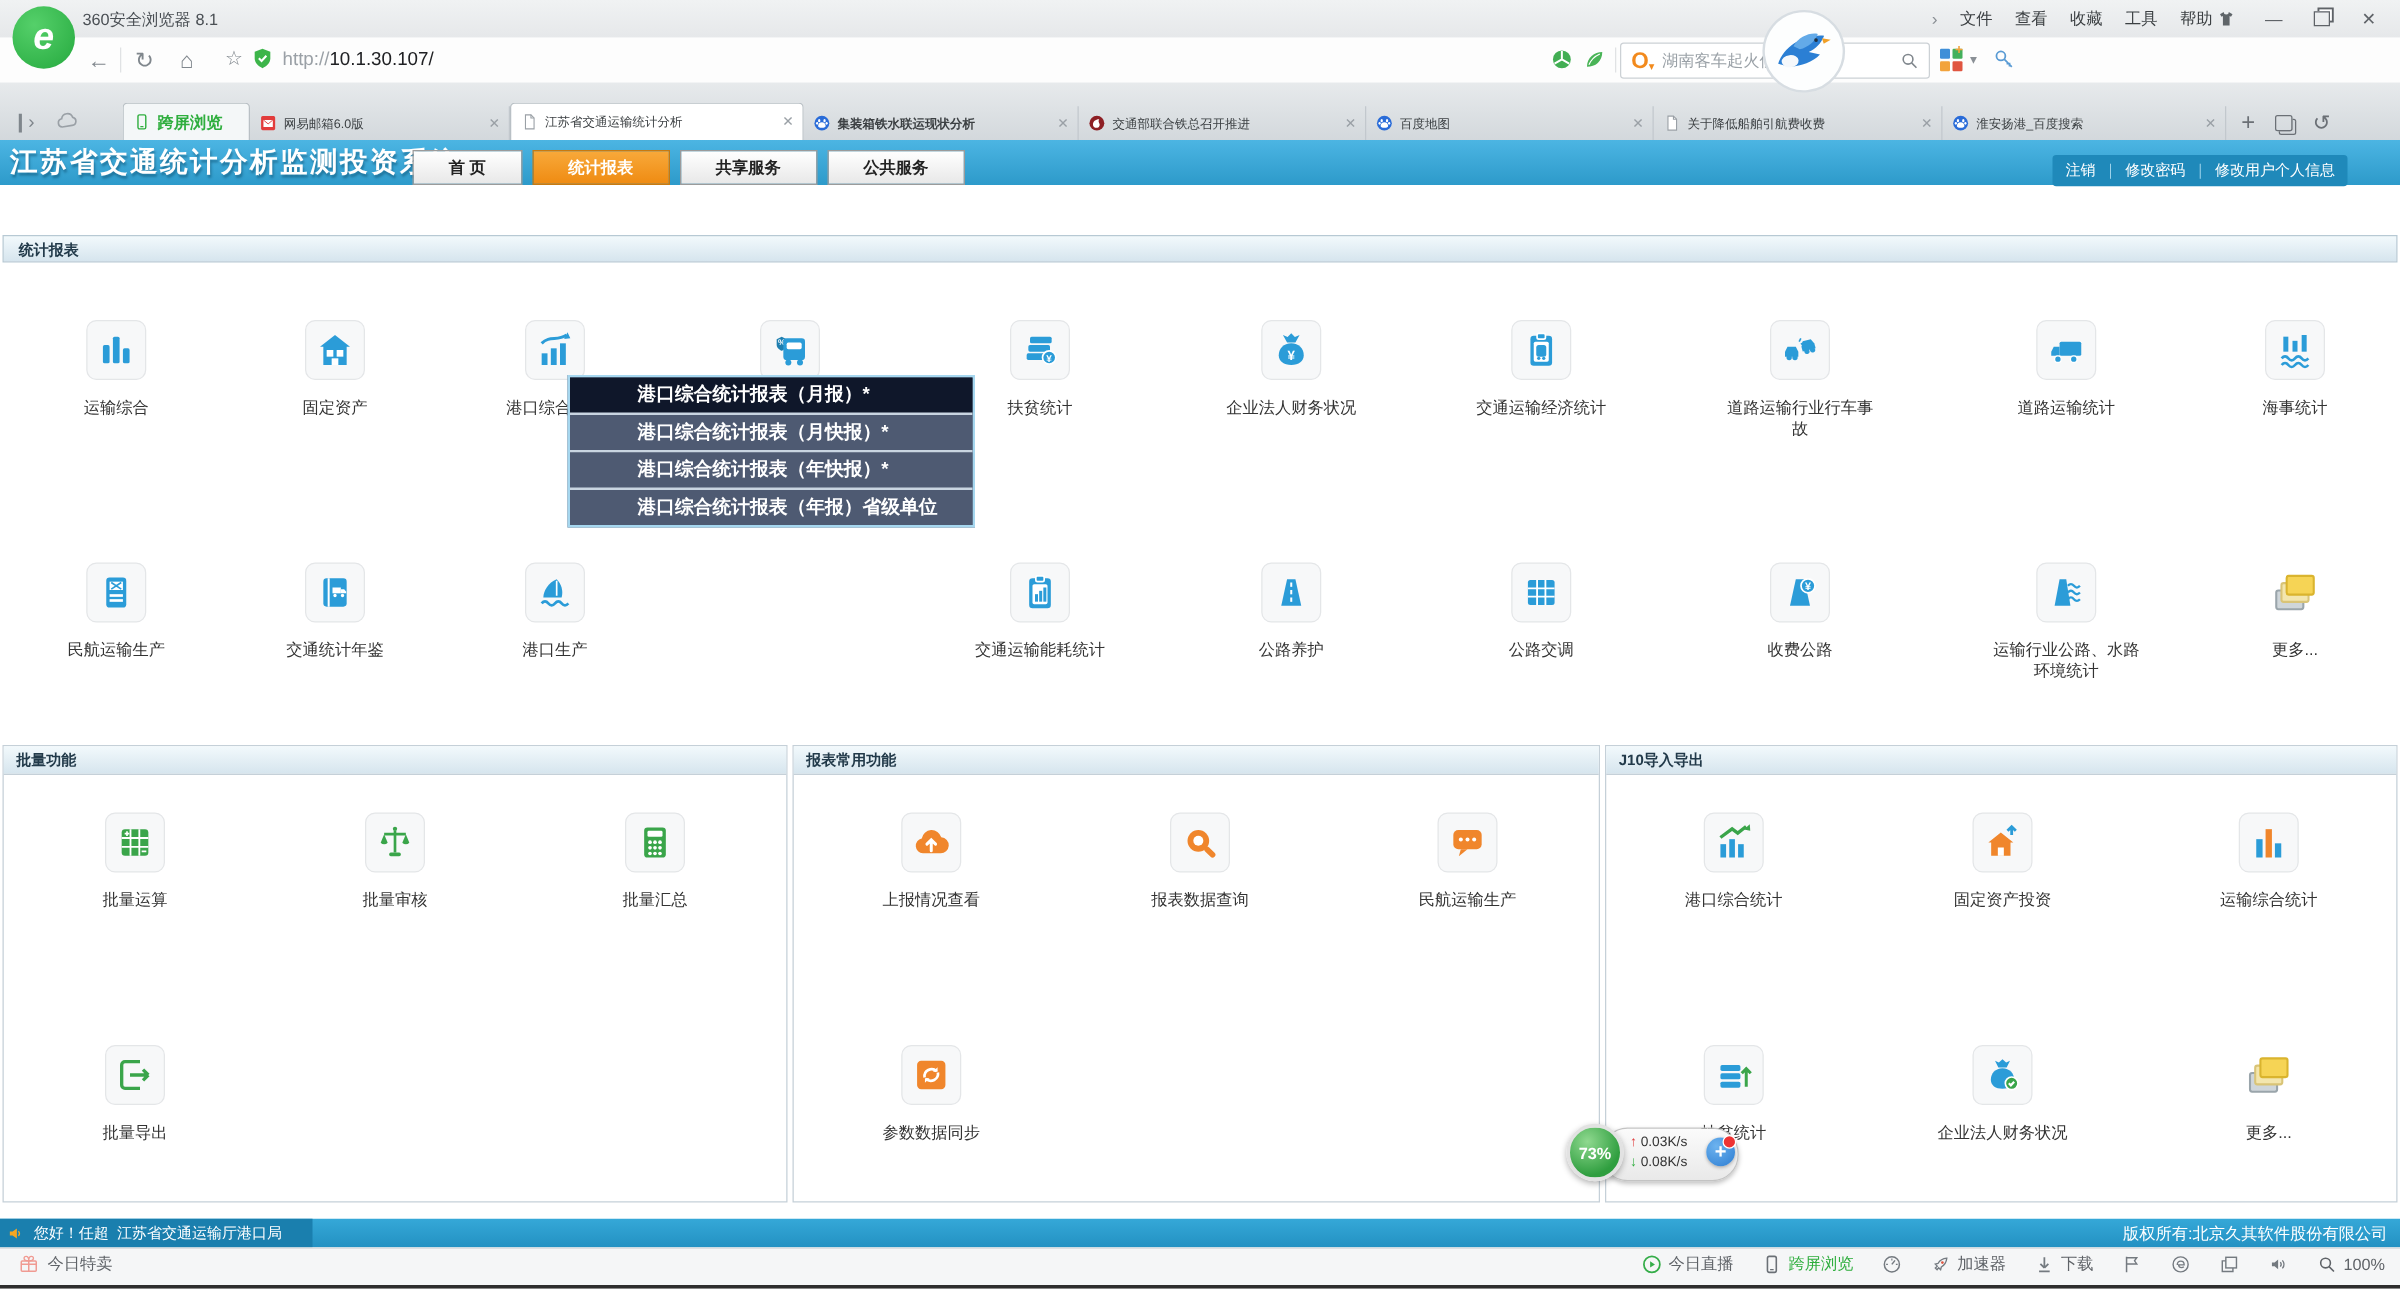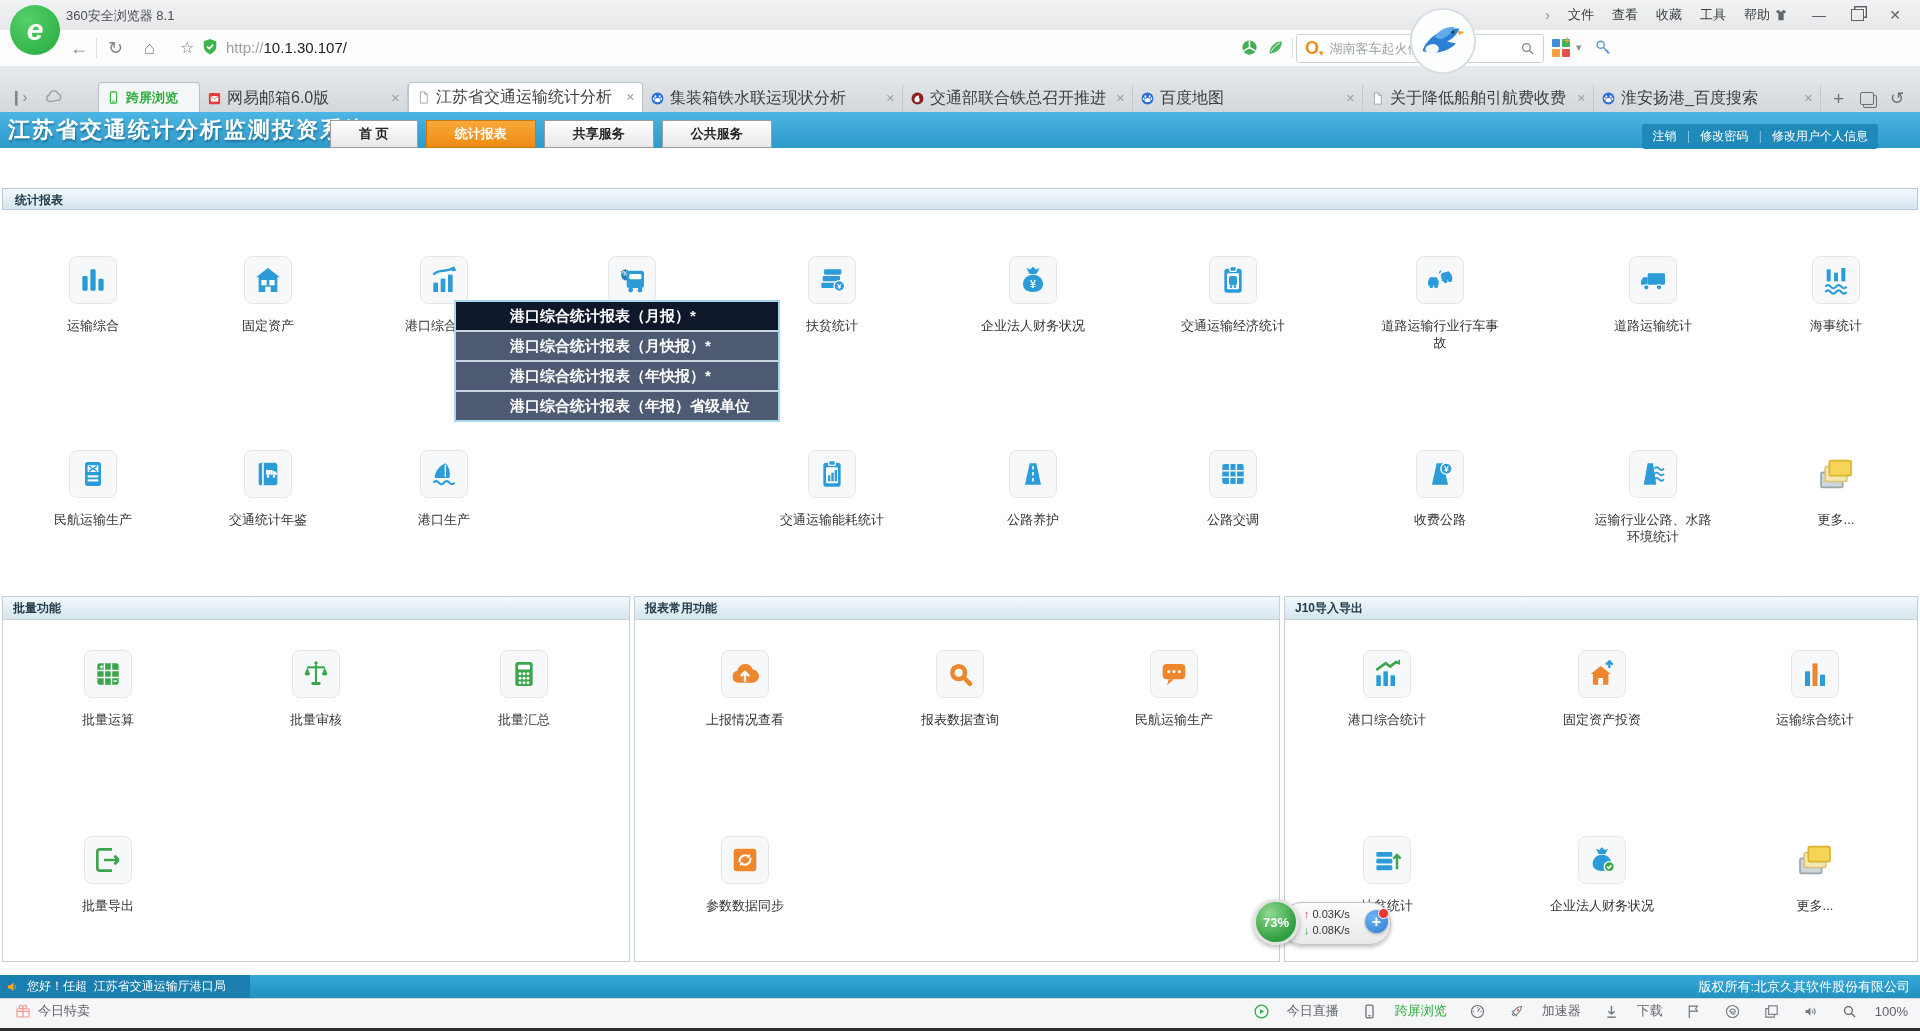--- a/index.html
+++ b/index.html
@@ -29,21 +29,21 @@
   #searchtext{font-size:13px;color:#9aa1a7;margin-left:6px;flex:1;white-space:nowrap;overflow:hidden;}
   #appgrid{left:1552px;top:39px;width:18px;height:18px;display:grid;grid-template-columns:8px 8px;grid-gap:2px;}
   #appgrid span{width:8px;height:8px;border-radius:1px;}
   #appgrid .plus{position:absolute;left:12px;top:-5px;color:#f2a33c;font-size:11px;font-weight:bold;width:auto;height:auto;background:none;}
   #bird{left:1408px;top:6px;z-index:9;transform:rotate(-6deg);}
   
   #tabbar{left:0;top:66px;width:1920px;height:46px;background:linear-gradient(#e7eaec,#d3d8dc);}
   #tabctl{left:10px;bottom:5px;display:flex;gap:16px;color:#7f868c;font-size:15px;align-items:center;position:absolute;}
   #tabs{position:absolute;left:98px;bottom:0;display:flex;align-items:flex-end;height:46px;}
   .tab{height:27px;display:flex;align-items:center;padding:0 7px;border-right:1px solid #c2c8cd;box-sizing:border-box;position:relative;}
-  .tab .tlabel{font-size:16px;color:#3c4043;white-space:nowrap;overflow:hidden;flex:1;margin-left:5px;}
+  .tab .tlabel{font-size:10px;color:#3c4043;white-space:nowrap;overflow:hidden;flex:1;margin-left:5px;}
   .tab .tclose{color:#9aa0a6;font-size:11px;margin-left:5px;}
   .tab.active{background:#fff;height:30px;border:1px solid #b9c0c5;border-bottom:none;border-radius:4px 4px 0 0;}
   .tab.green{background:#f4f7f8;height:30px;border:1px solid #b9c0c5;border-bottom:none;border-radius:4px 4px 0 0;}
   .tab.green .tlabel{color:#2fae3e;font-weight:bold;font-size:13px;}
   #tabextra{display:flex;align-items:center;gap:16px;margin-left:12px;height:27px;color:#6b7076;font-size:17px;}
   .stackico{width:12px;height:11px;border:1.5px solid #6b7076;border-radius:2px;box-shadow:3px 3px 0 -1px #d3d8dc,3px 3px 0 0 #6b7076;}
   
   #siteheader{left:0;top:112px;width:1920px;height:36px;background:linear-gradient(#4cb5e3,#2d9aca);}
   #sitetitle{left:8px;top:3px;font-size:22px;font-weight:bold;color:#fff;letter-spacing:2px;text-shadow:1px 2px 2px rgba(0,60,90,.45);}
   #nav{left:330px;bottom:0;display:flex;gap:8px;position:absolute;align-items:flex-end;}
@@ -81,21 +81,21 @@
   #speedplus i{position:absolute;right:-1px;top:-2px;width:9px;height:9px;border-radius:50%;background:#e33;border:1px solid #fff;}
   
   #pstatus{left:0;top:975px;width:1920px;height:23px;background:linear-gradient(#35a8d8,#2391c2);}
   #pstatus-chip{position:absolute;left:0;top:0;height:23px;width:250px;background:#1a7fae;display:flex;align-items:center;gap:6px;padding-left:6px;box-sizing:border-box;}
   #pstatus-chip .txt{font-size:12px;color:#fff;white-space:nowrap;}
   #pcopy{position:absolute;right:10px;top:3px;font-size:13px;color:#fff;}
   
   #taskbar{left:0;top:998px;width:1920px;height:30px;background:#f5f6f7;border-top:1px solid #d6d9db;}
   #tk-left{position:absolute;left:14px;top:3px;display:flex;align-items:center;gap:6px;font-size:13px;color:#5f6368;}
   #tk-right{position:absolute;right:12px;top:3px;display:flex;align-items:center;gap:22px;}
-  .tkitem{display:flex;align-items:center;gap:17px;font-size:13px;color:#5f6368;}
+  .tkitem{display:flex;align-items:center;gap:5px;font-size:13px;color:#5f6368;}
   .tkitem.green{color:#2fae3e;}
   #bottomedge{left:0;top:1028px;width:1920px;height:3px;background:#2e2e2e;}
   svg{display:block;}
 </style>
 </head>
 <body>
 
 <div class="abs" id="titlebar"></div>
 <div class="abs" id="logo360">e</div>
 <div class="abs" id="win-title">360安全浏览器 8.1</div>
@@ -217,21 +217,21 @@
       <div class="tab active" style="width: 235px;">
         <span>
           <svg xmlns="http://www.w3.org/2000/svg" viewBox="0 0 24 24" width="15" height="15">
             <path d="M7 3h7l4 4v14H7Z" fill="#fff" stroke="#9aa0a6" stroke-width="1.4"></path>
             <path d="M14 3v4h4" stroke="#9aa0a6" stroke-width="1.4" fill="none"></path>
           </svg>
         </span>
         <span class="tlabel">江苏省交通运输统计分析</span>
         <span class="tclose">✕</span>
       </div>
-      <div class="tab" style="width: 260px;">
+      <div class="tab" style="width: 220px; font-weight: bold;">
         <span>
           <svg xmlns="http://www.w3.org/2000/svg" viewBox="0 0 24 24" width="15" height="15">
             <circle cx="12" cy="12" r="9.5" fill="#2a6cd8"></circle>
             <g fill="#fff">
               <ellipse cx="8.6" cy="8.8" rx="1.5" ry="2.1"></ellipse>
               <ellipse cx="15.4" cy="8.8" rx="1.5" ry="2.1"></ellipse>
               <ellipse cx="5.9" cy="12.3" rx="1.4" ry="1.9"></ellipse>
               <ellipse cx="18.1" cy="12.3" rx="1.4" ry="1.9"></ellipse>
               <path d="M12 11c-2.8 0-4.8 2.2-4.8 4.3 0 1.8 1.4 2.7 4.8 2.7s4.8-.9 4.8-2.7C16.8 13.2 14.8 11 12 11Z"></path>
             </g>

